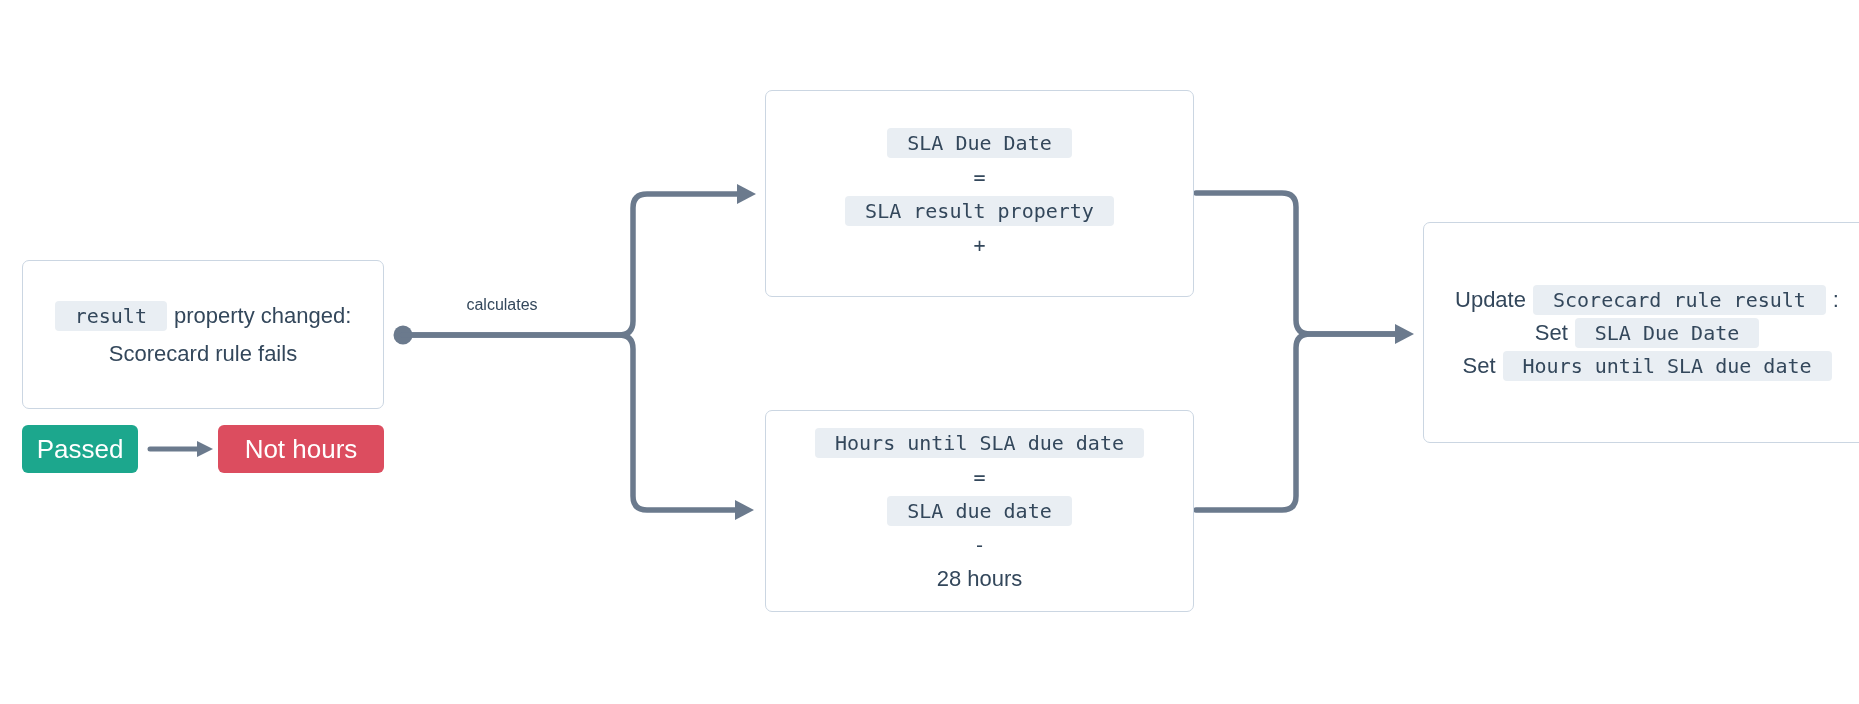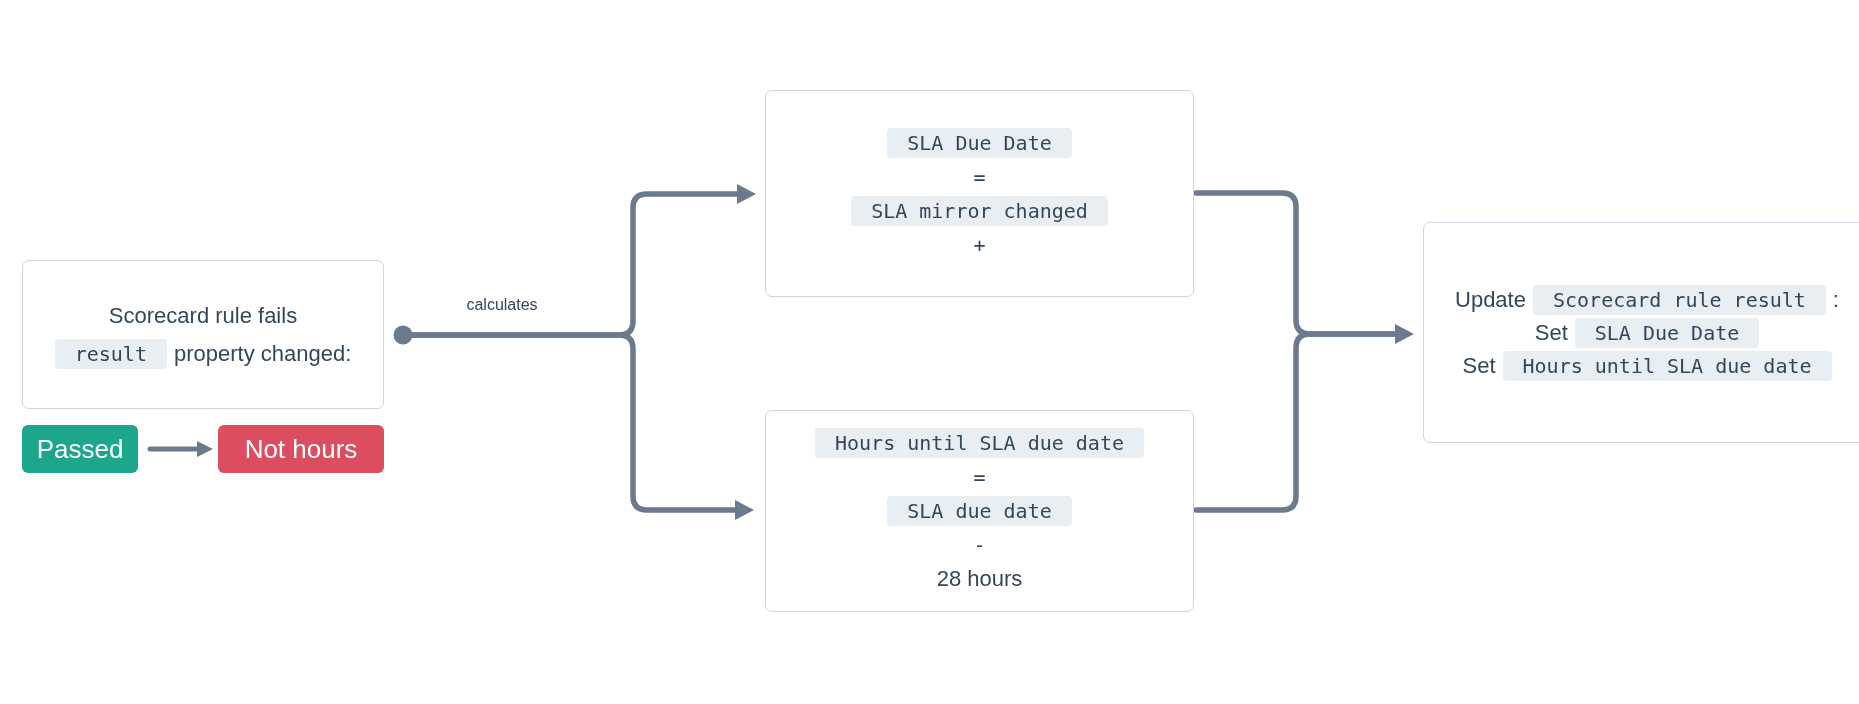--- a/index.html
+++ b/index.html
@@ -92,42 +92,42 @@
 
     <path d="M 1196 510 H 1282 Q 1296 510 1296 496 V 348 Q 1296 334 1310 334 H 1395"></path>
     <polygon points="1395,324 1414,334 1395,344"></polygon>
 
     <path class="thin" d="M 150 449 H 197"></path>
     <polygon points="197,441 213,449 197,457"></polygon>
   </svg>
 
   <div class="node trigger">
     <div class="row">
-      <span>Scorecard rule fails</span>
+      <code class="chip">result</code>
+      <span>property changed:</span>
     </div>
     <div class="row">
-      <code class="chip">result</code>
-      <span>property changed:</span>
+      <span>Scorecard rule fails</span>
     </div>
   </div>
 
   <div class="badge passed">Passed</div>
   <div class="badge notpassed">Not hours</div>
 
   <div class="edge-label">calculates</div>
 
   <div class="node calc-top">
     <div class="row">
       <code class="chip">SLA Due Date</code>
     </div>
     <div class="row">
       <span class="op">=</span>
     </div>
     <div class="row">
-      <code class="chip">SLA mirror changed</code>
+      <code class="chip">SLA result property</code>
     </div>
     <div class="row">
       <span class="op">+</span>
     </div>
   </div>
 
   <div class="node calc-bottom">
     <div class="row">
       <code class="chip">Hours until SLA due date</code>
     </div>

